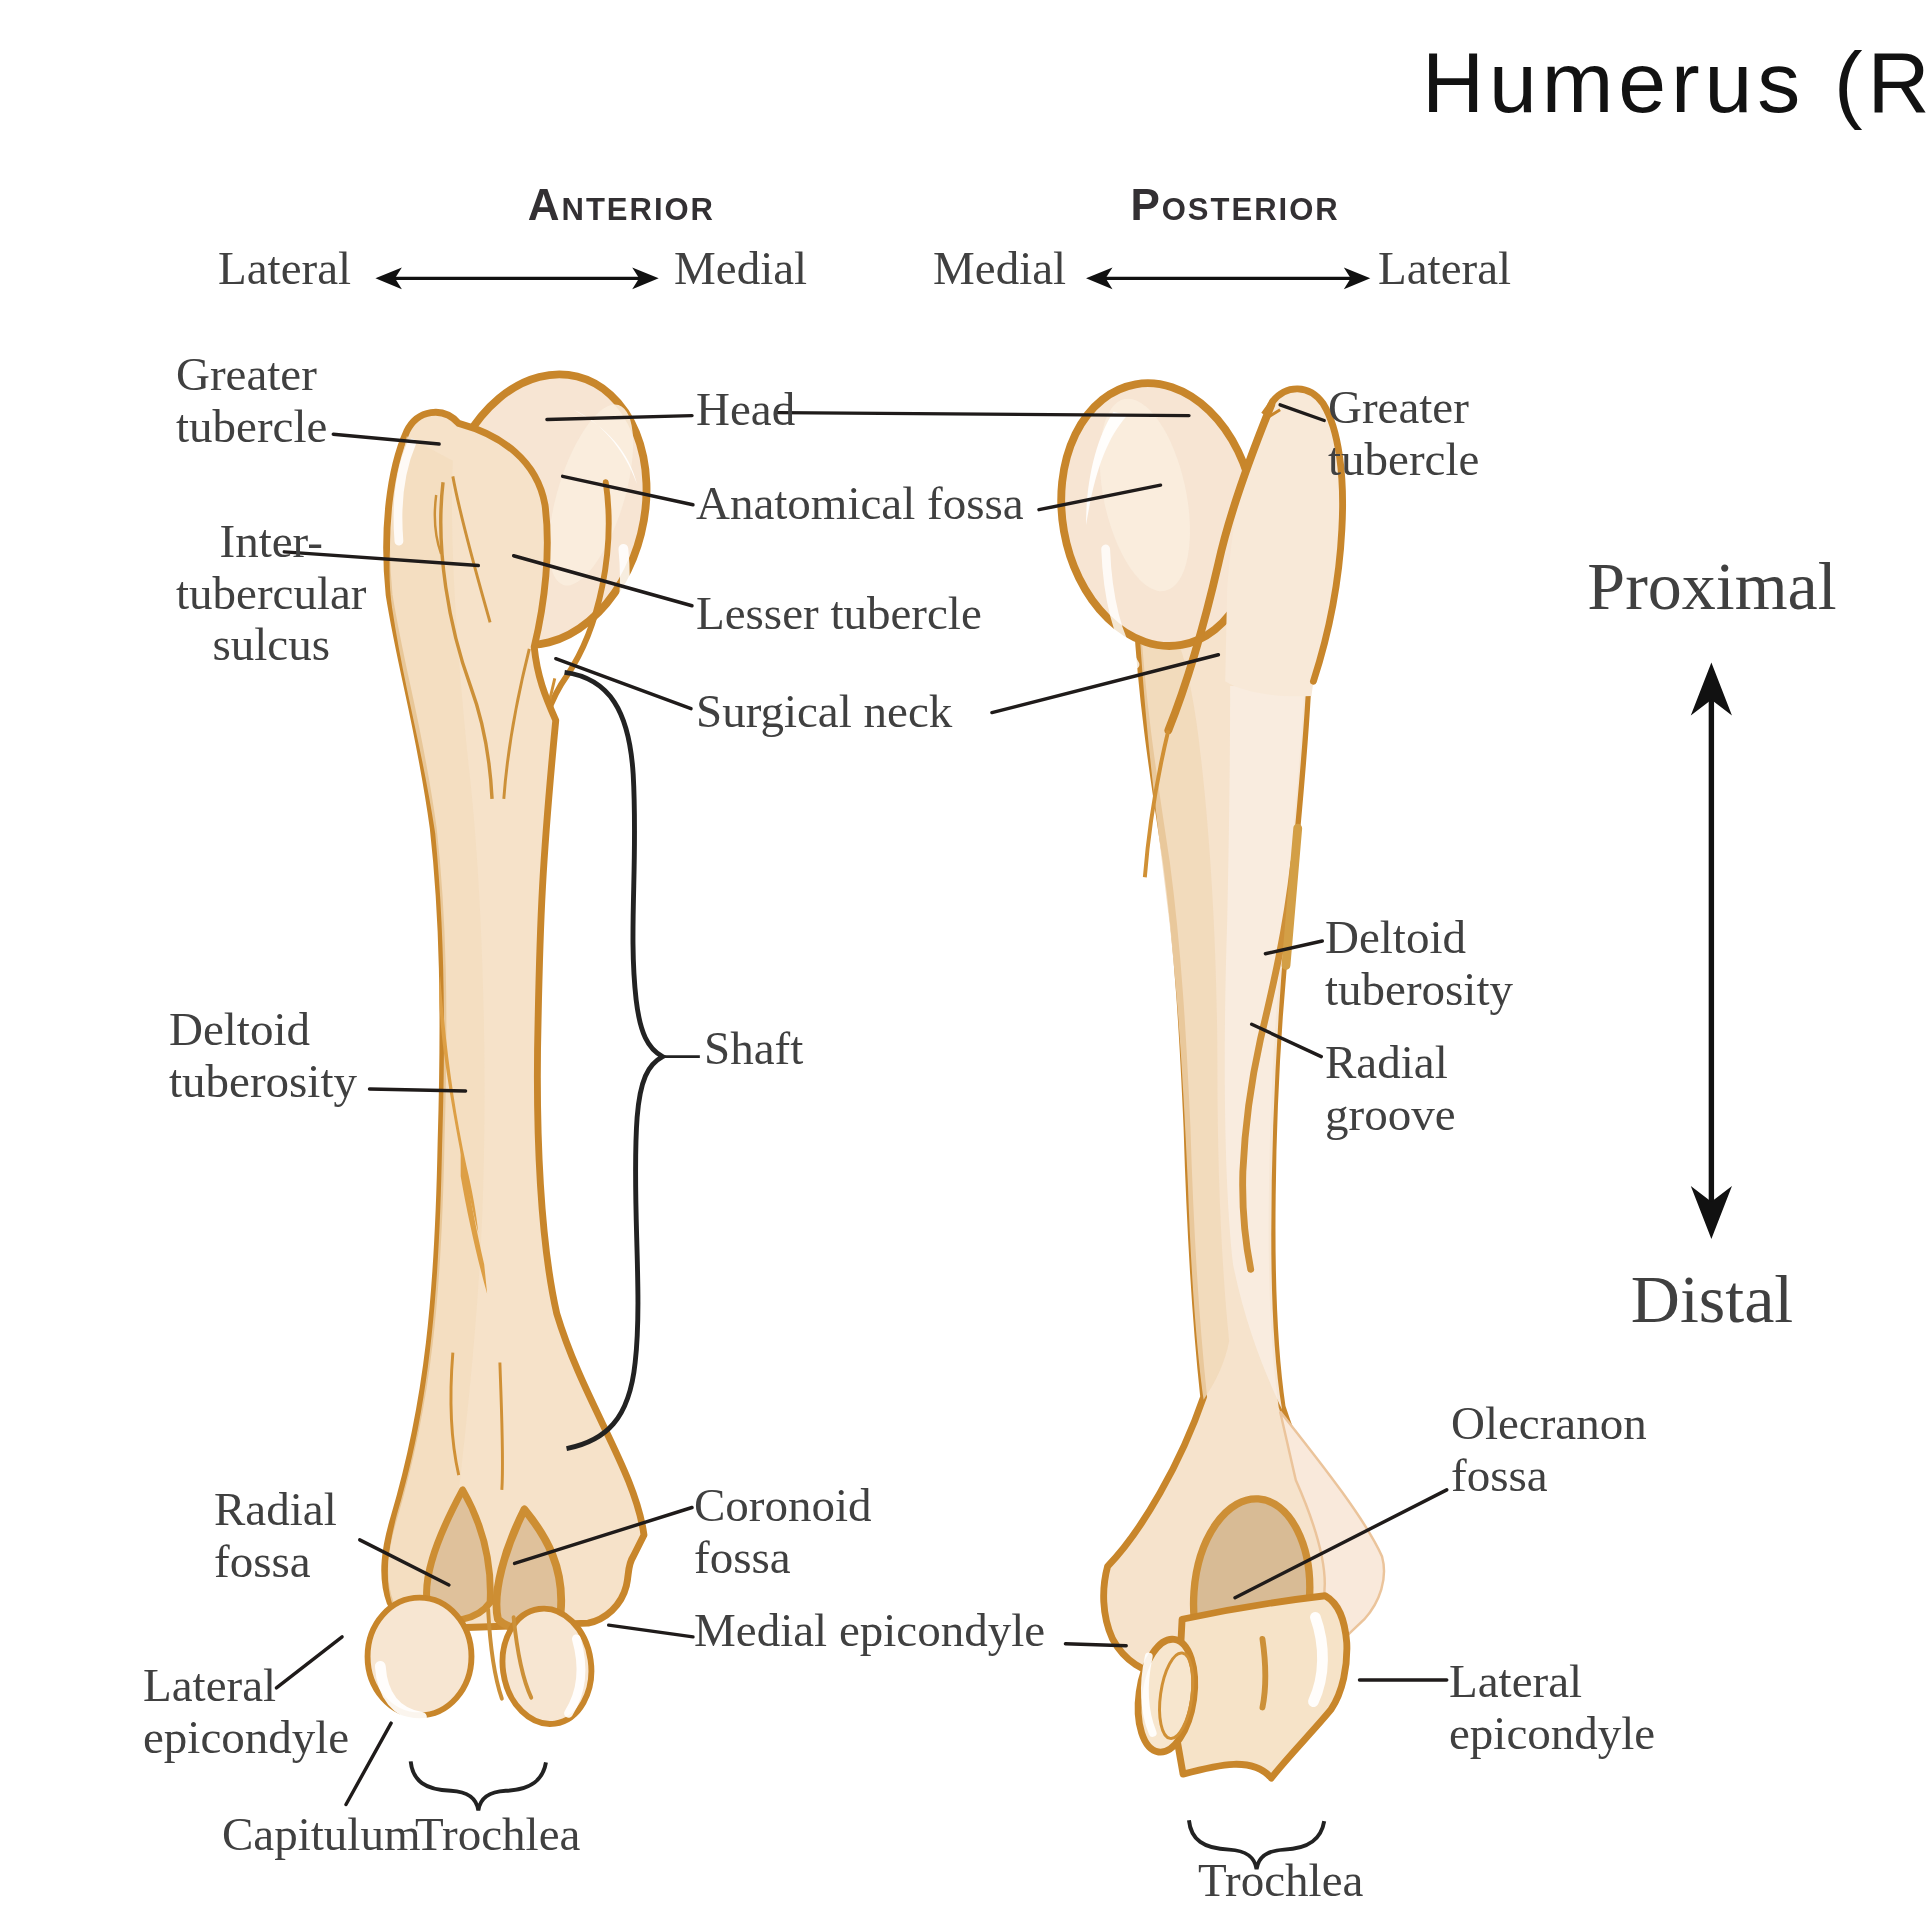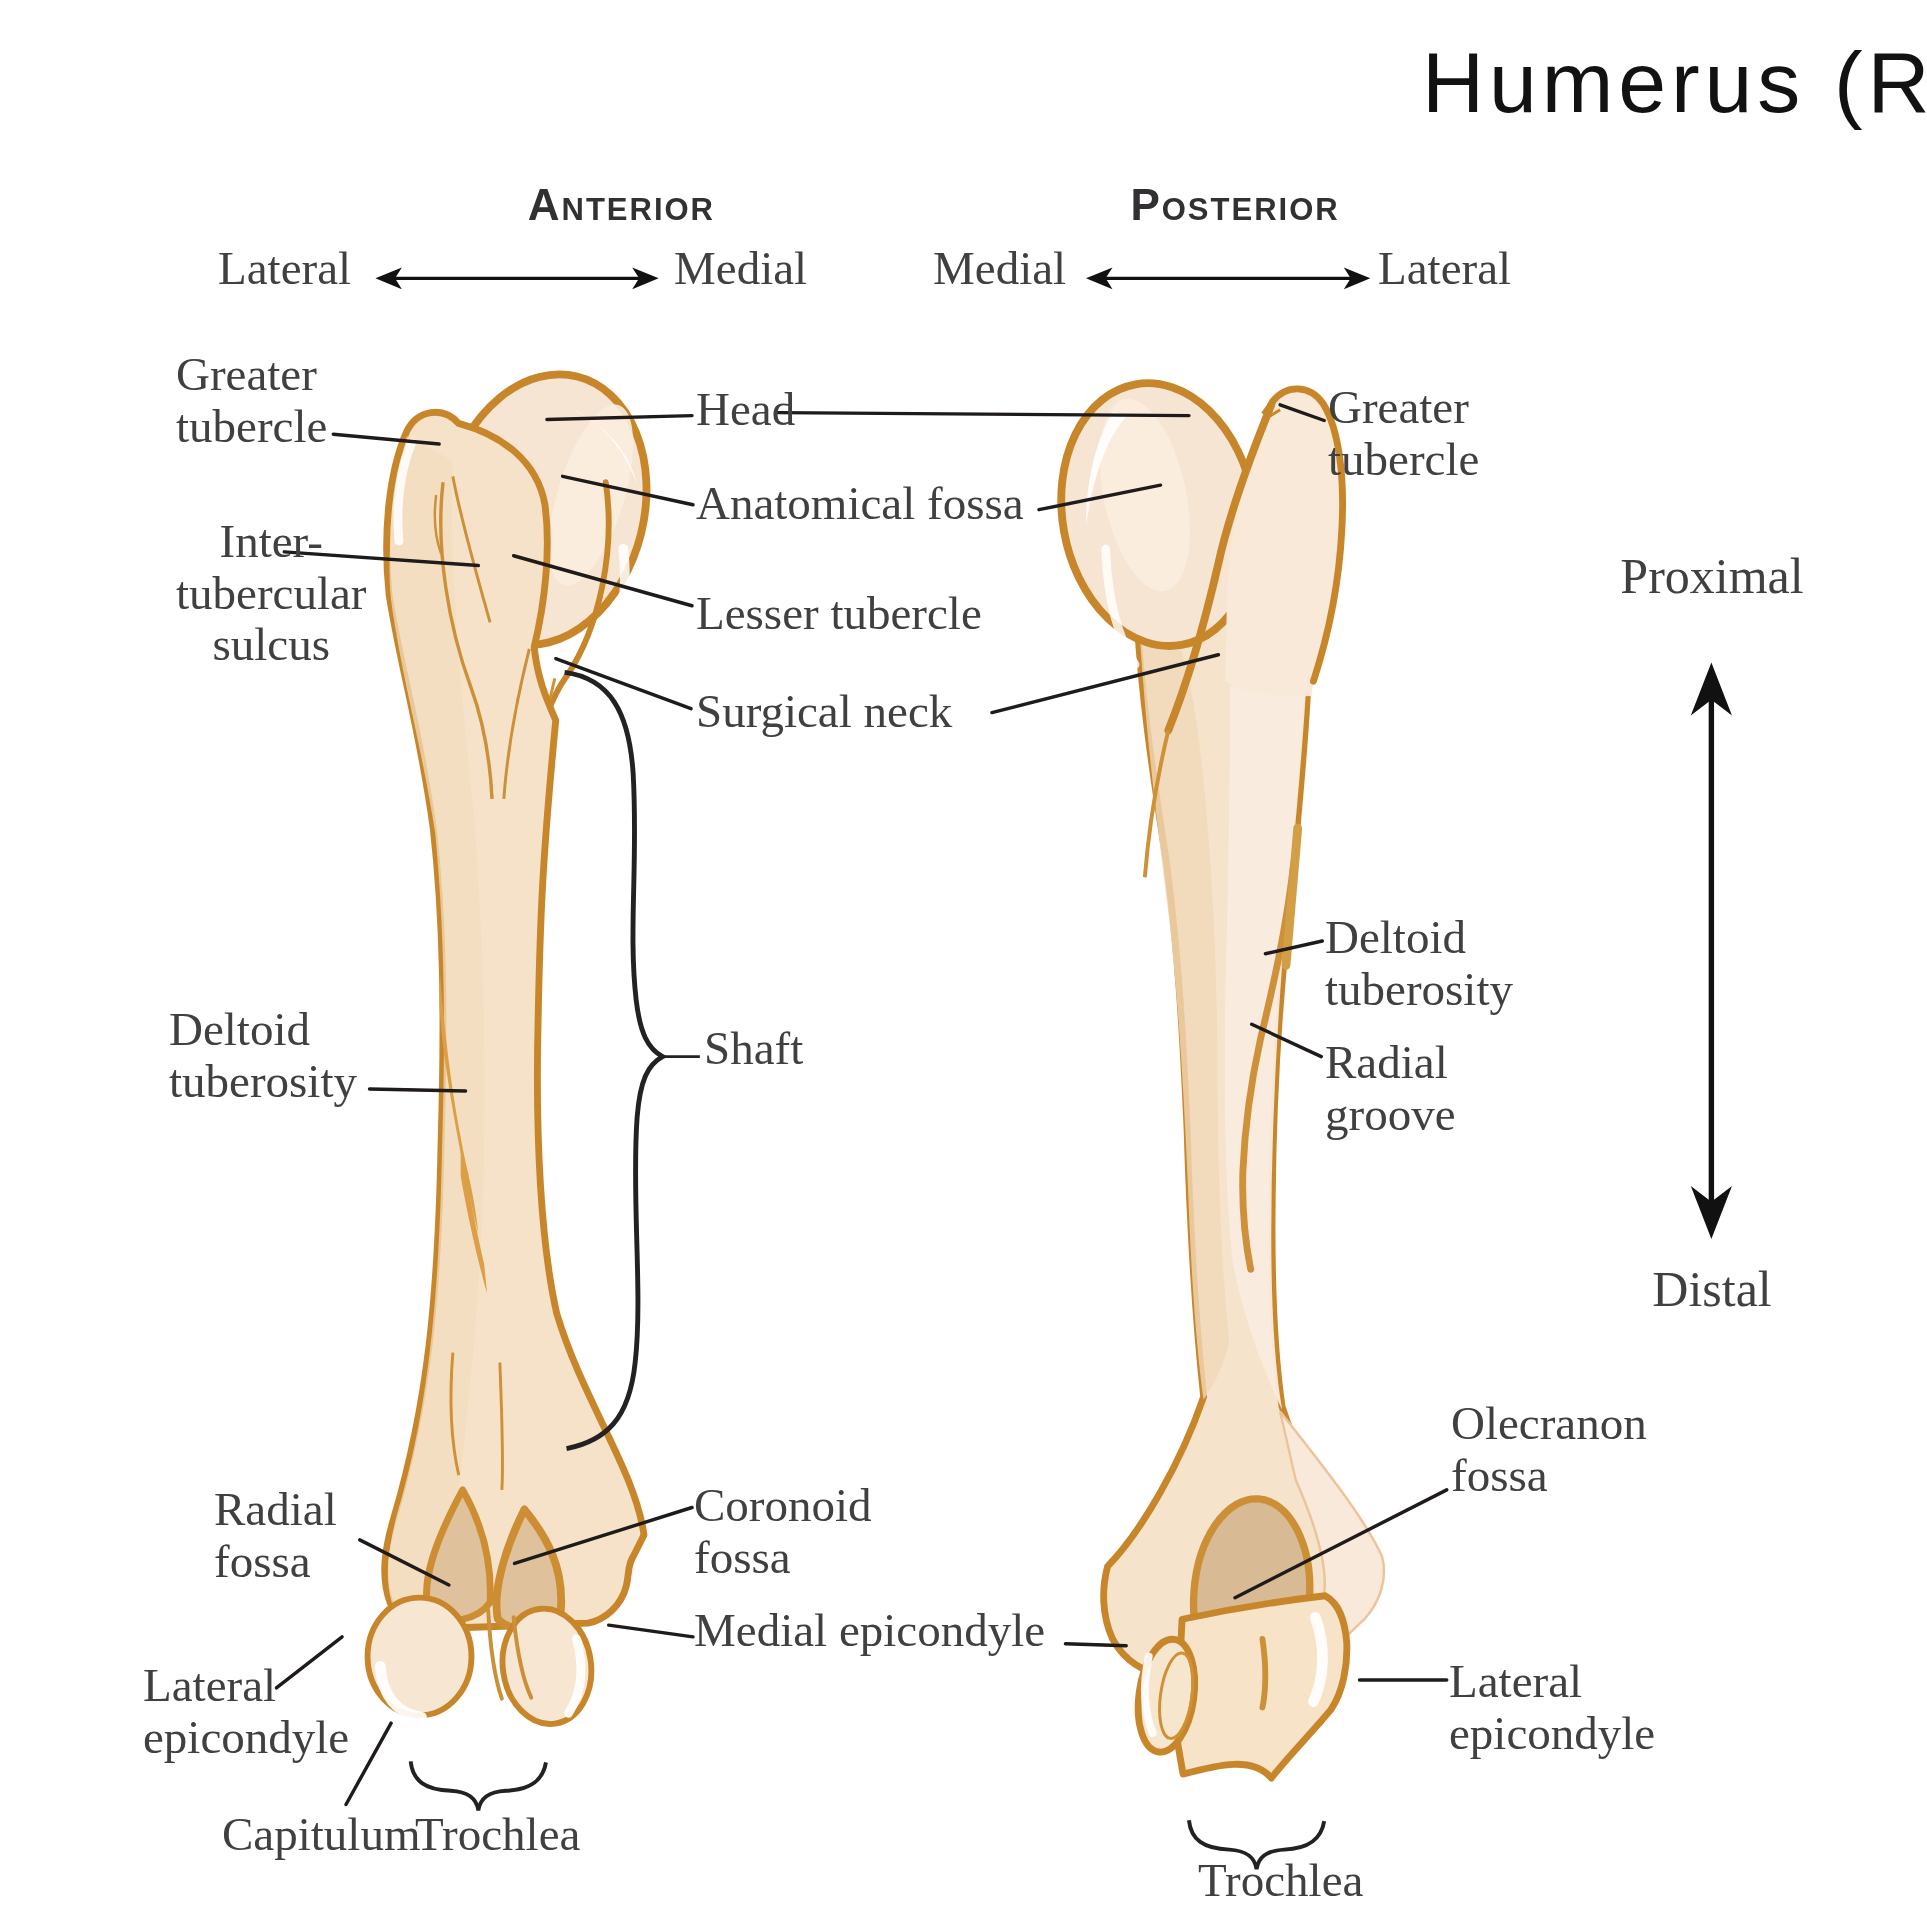--- a/index.html
+++ b/index.html
@@ -26,21 +26,21 @@
   }
   .vh-ant{left:323px;text-align:right;}
   .vh-post{left:1039px;}
   .lbl{
     position:absolute;
     font-family:"Liberation Serif", serif;
     font-size:47px;line-height:1.1;color:#404040;
     white-space:pre-line;
   }
   .dir{font-size:47px;}
-  .axis{font-size:50px;transform:translateX(-50%);}
+  .axis{font-size:68px;transform:translateX(-50%);}
 </style>
 </head>
 <body>
 
 <div class="canvas">
 
   <svg class="svg-layer" viewBox="0 0 1967 1967">
 
     <g>
 

